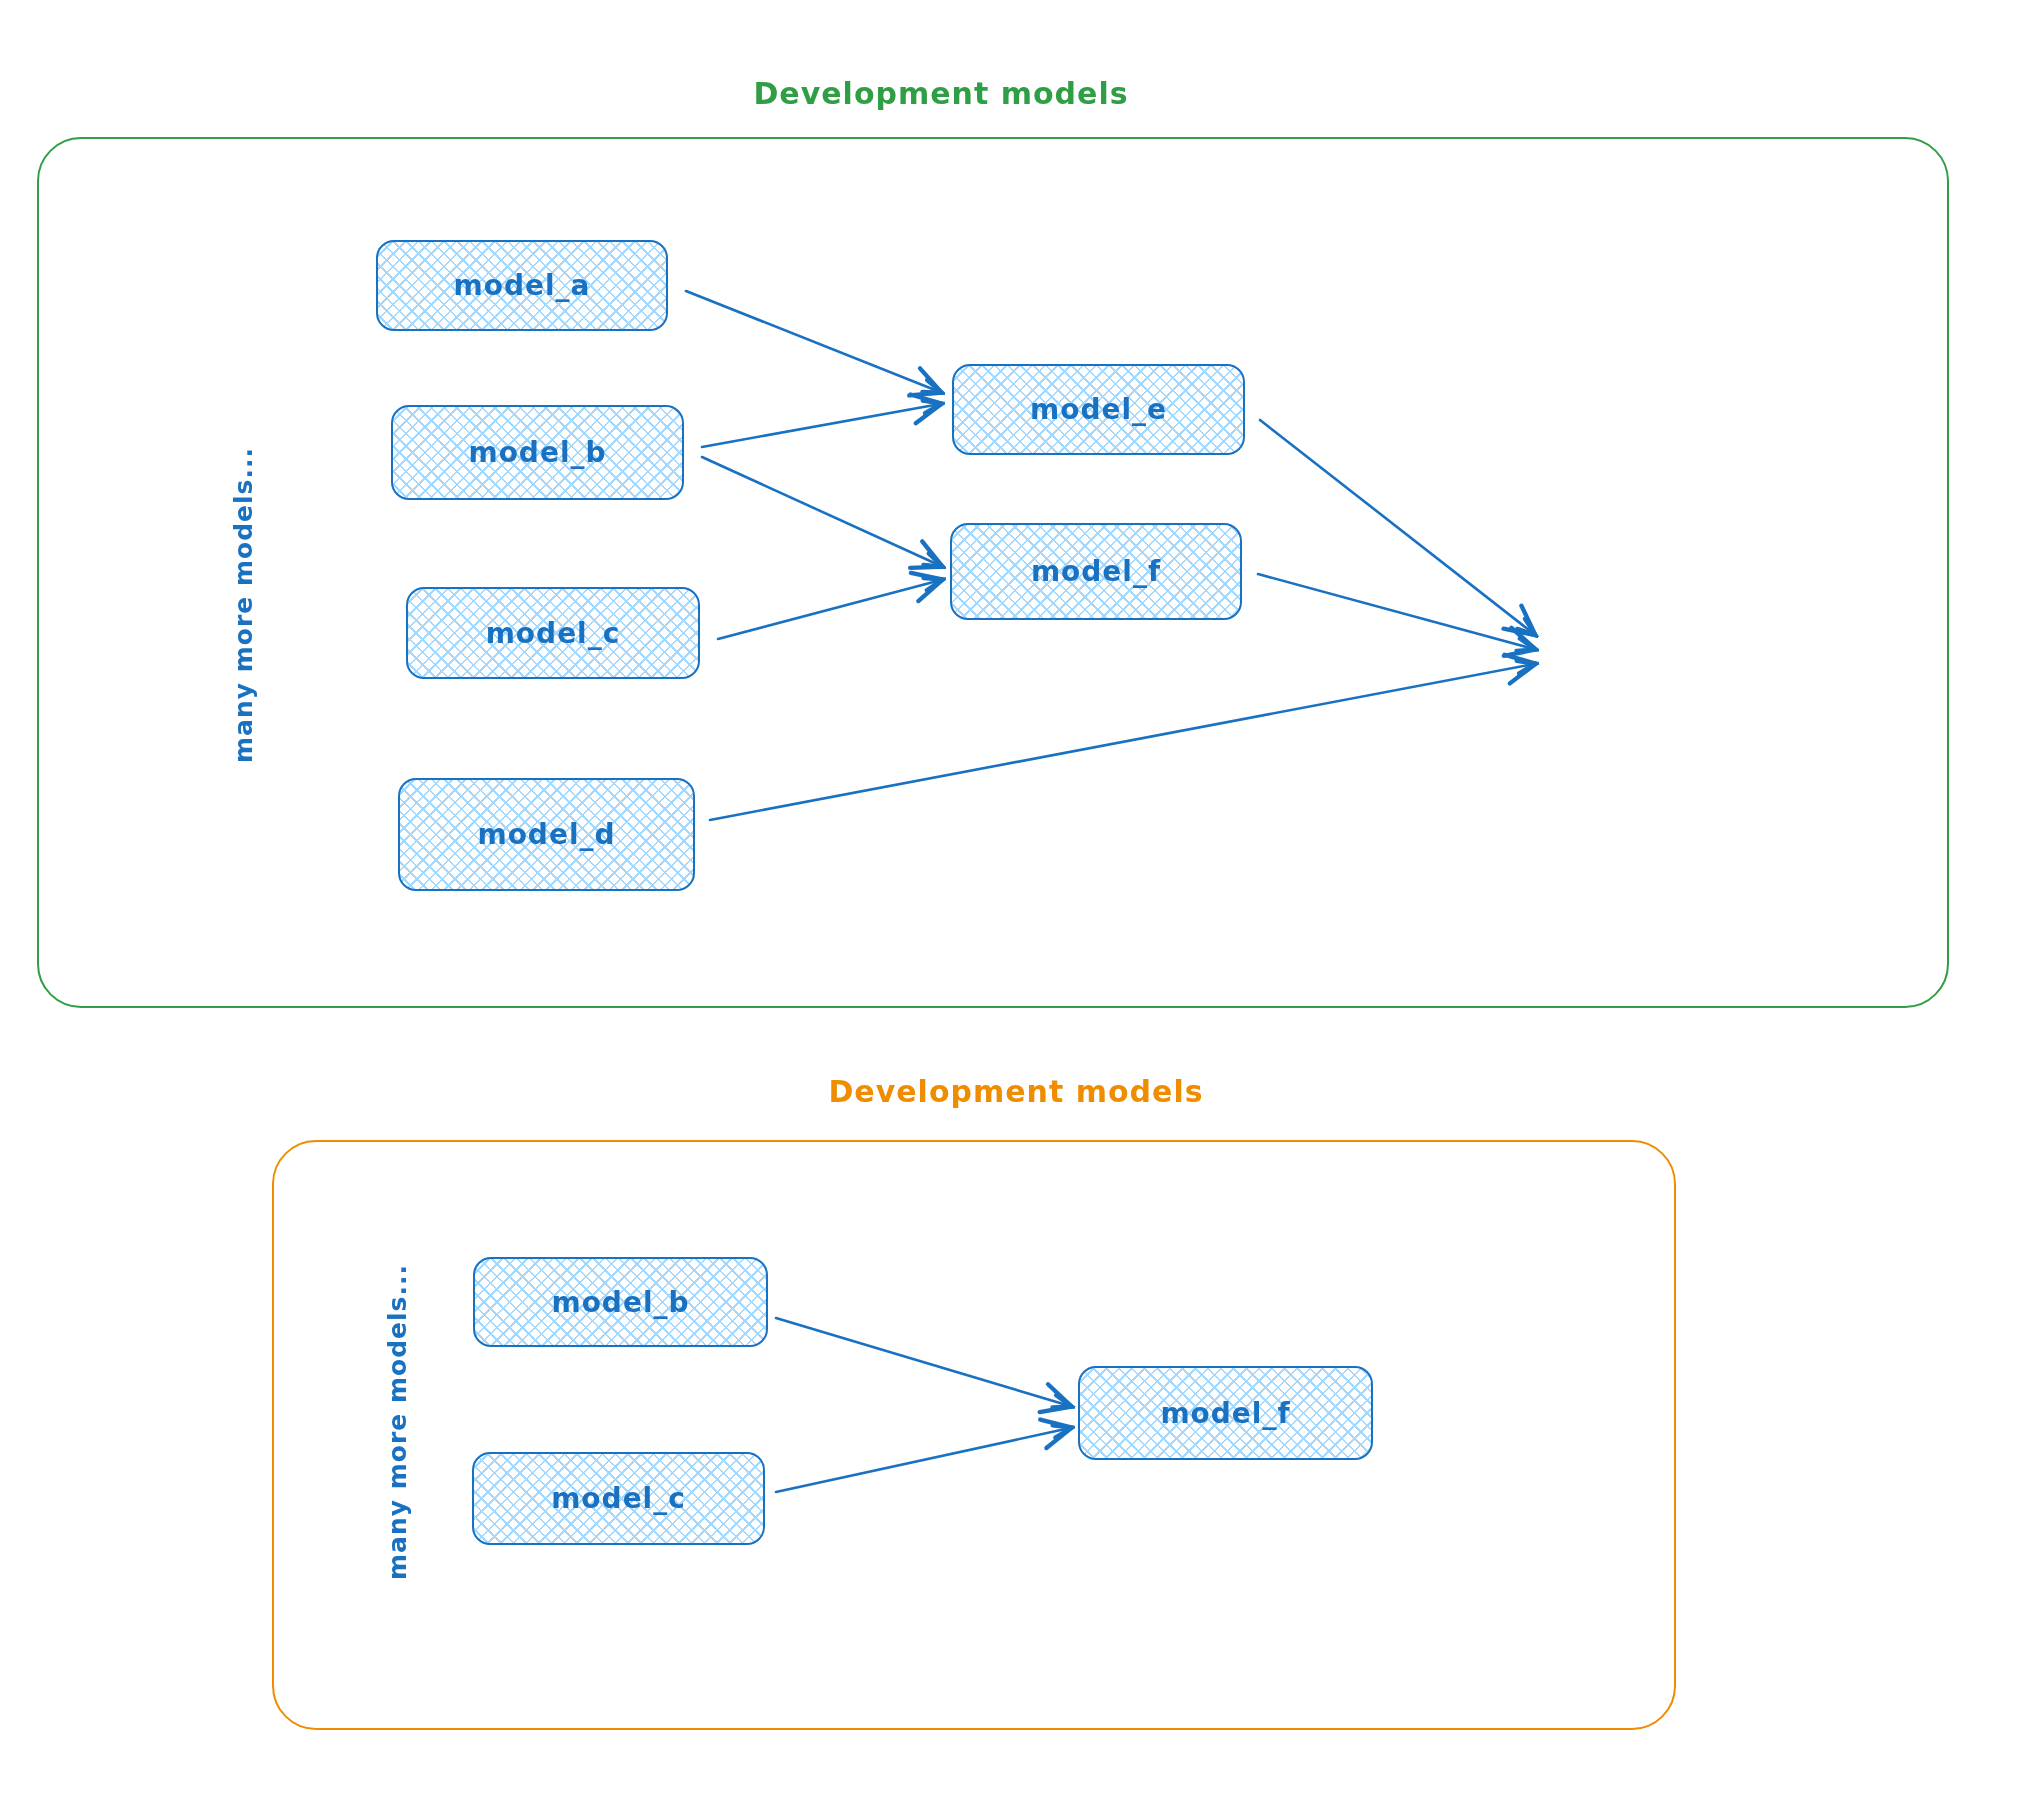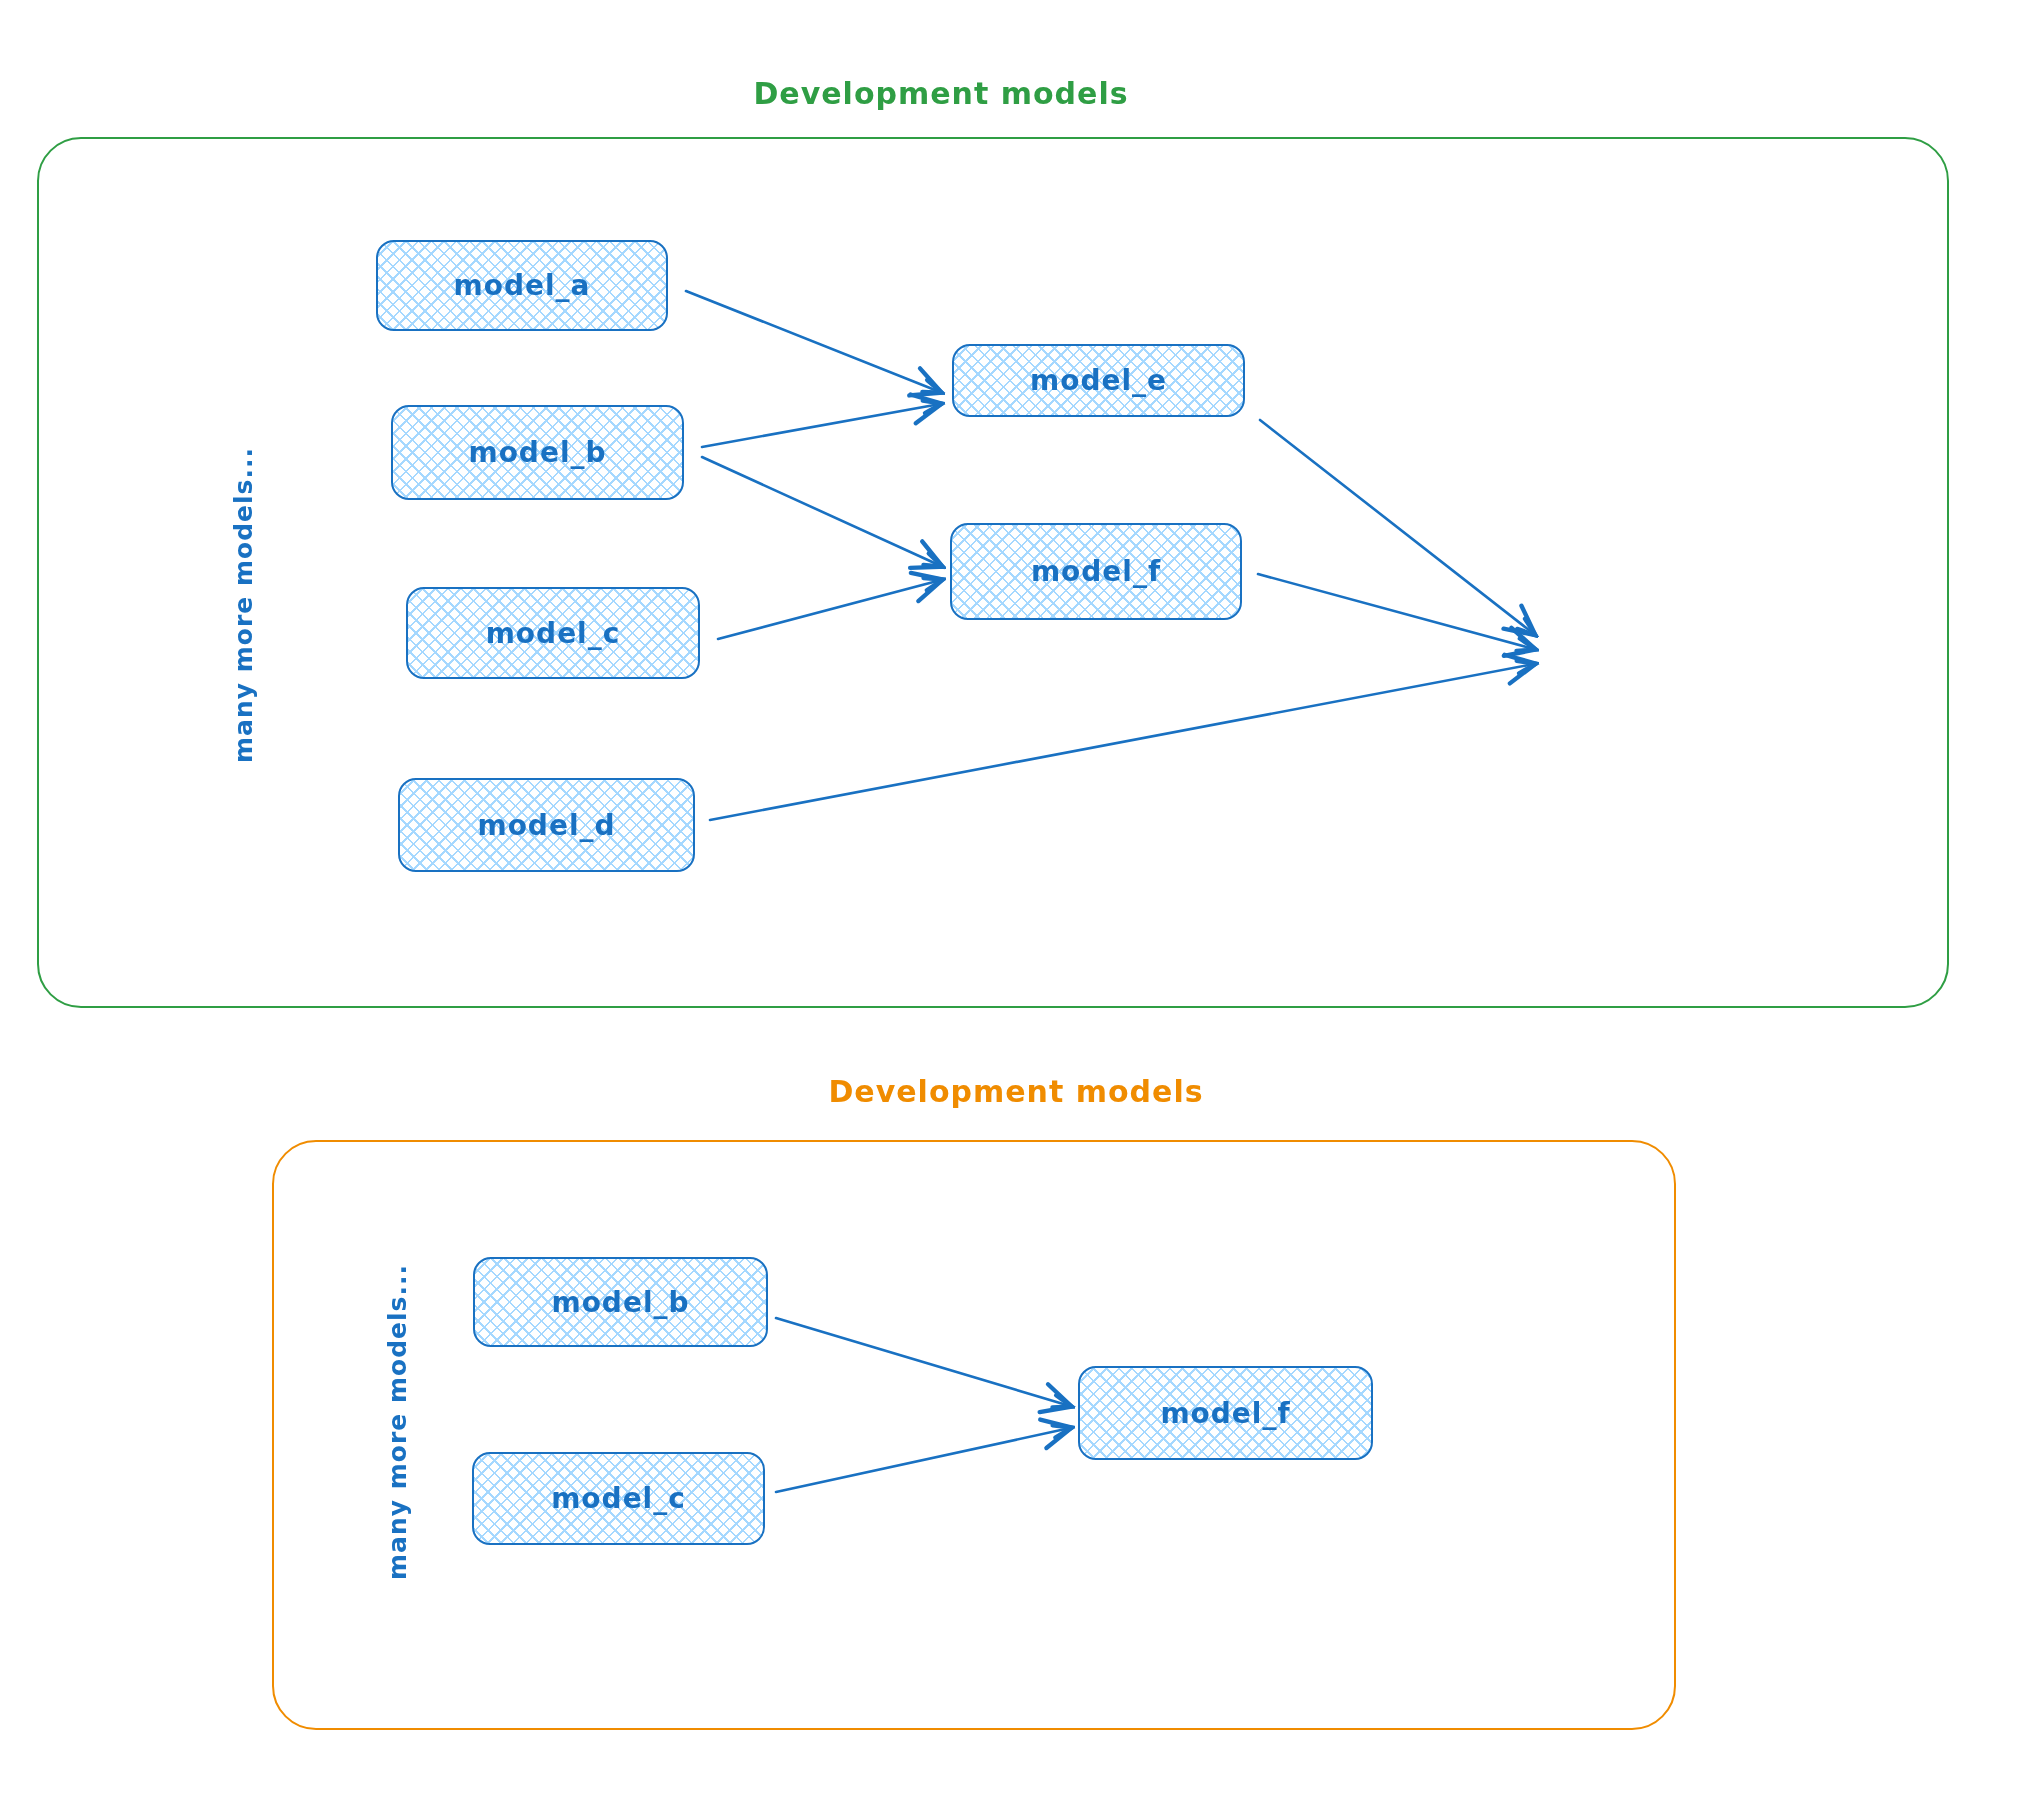--- a/index.html
+++ b/index.html
@@ -73,24 +73,24 @@
 
   <div class="node" style="left:376px;top:240px;width:292px;height:91px;">
     <span>model_a</span>
   </div>
   <div class="node" style="left:391px;top:405px;width:293px;height:95px;">
     <span>model_b</span>
   </div>
   <div class="node" style="left:406px;top:587px;width:294px;height:92px;">
     <span>model_c</span>
   </div>
-  <div class="node" style="left:398px;top:778px;width:297px;height:94px;">
+  <div class="node" style="left:398px;top:778px;width:297px;height:113px;">
     <span>model_d</span>
   </div>
-  <div class="node" style="left:952px;top:344px;width:293px;height:73px;">
+  <div class="node" style="left:952px;top:364px;width:293px;height:91px;">
     <span>model_e</span>
   </div>
   <div class="node" style="left:950px;top:523px;width:292px;height:97px;">
     <span>model_f</span>
   </div>
 
   <div class="node" style="left:473px;top:1257px;width:295px;height:90px;">
     <span>model_b</span>
   </div>
   <div class="node" style="left:472px;top:1452px;width:293px;height:93px;">

